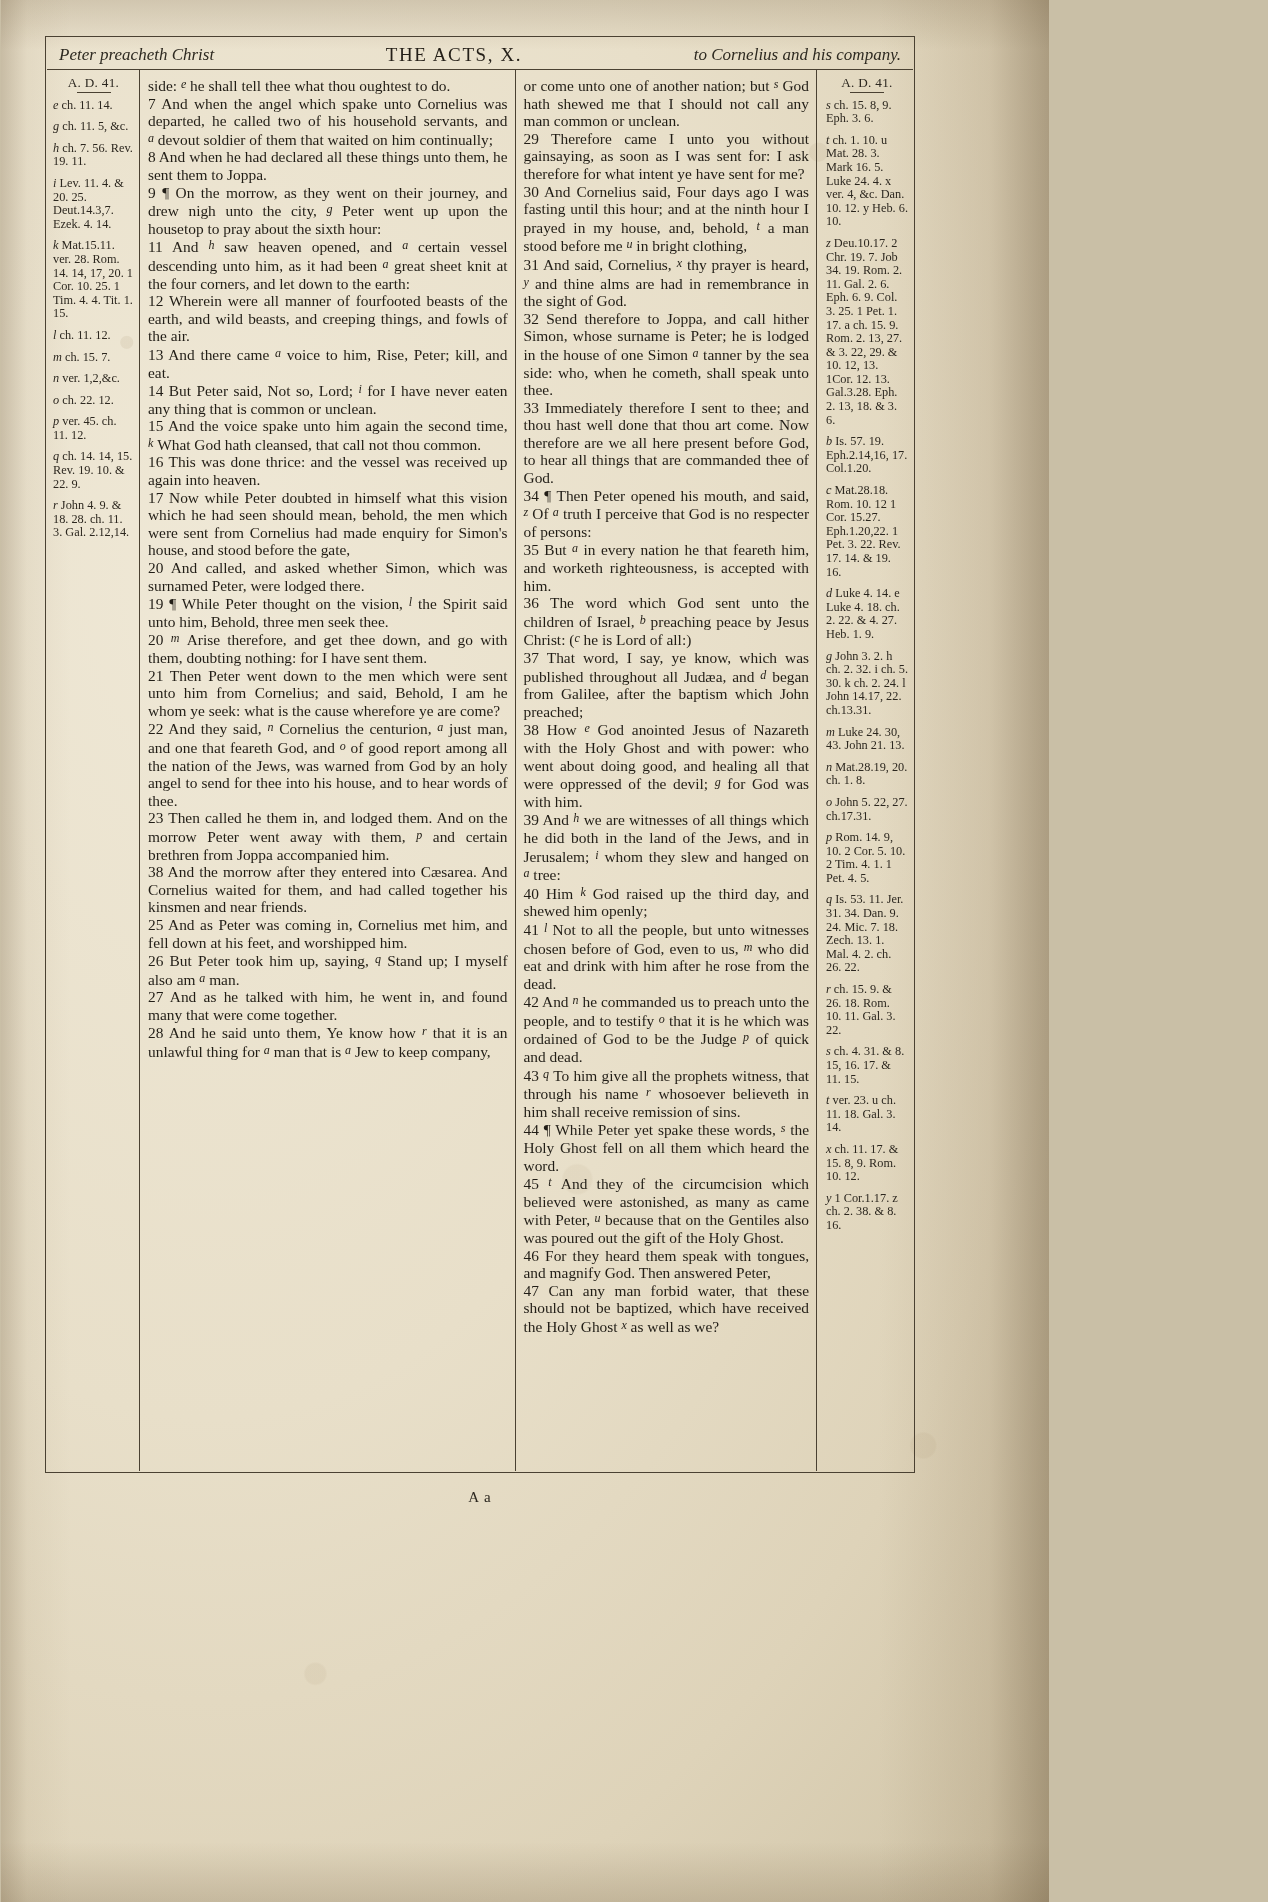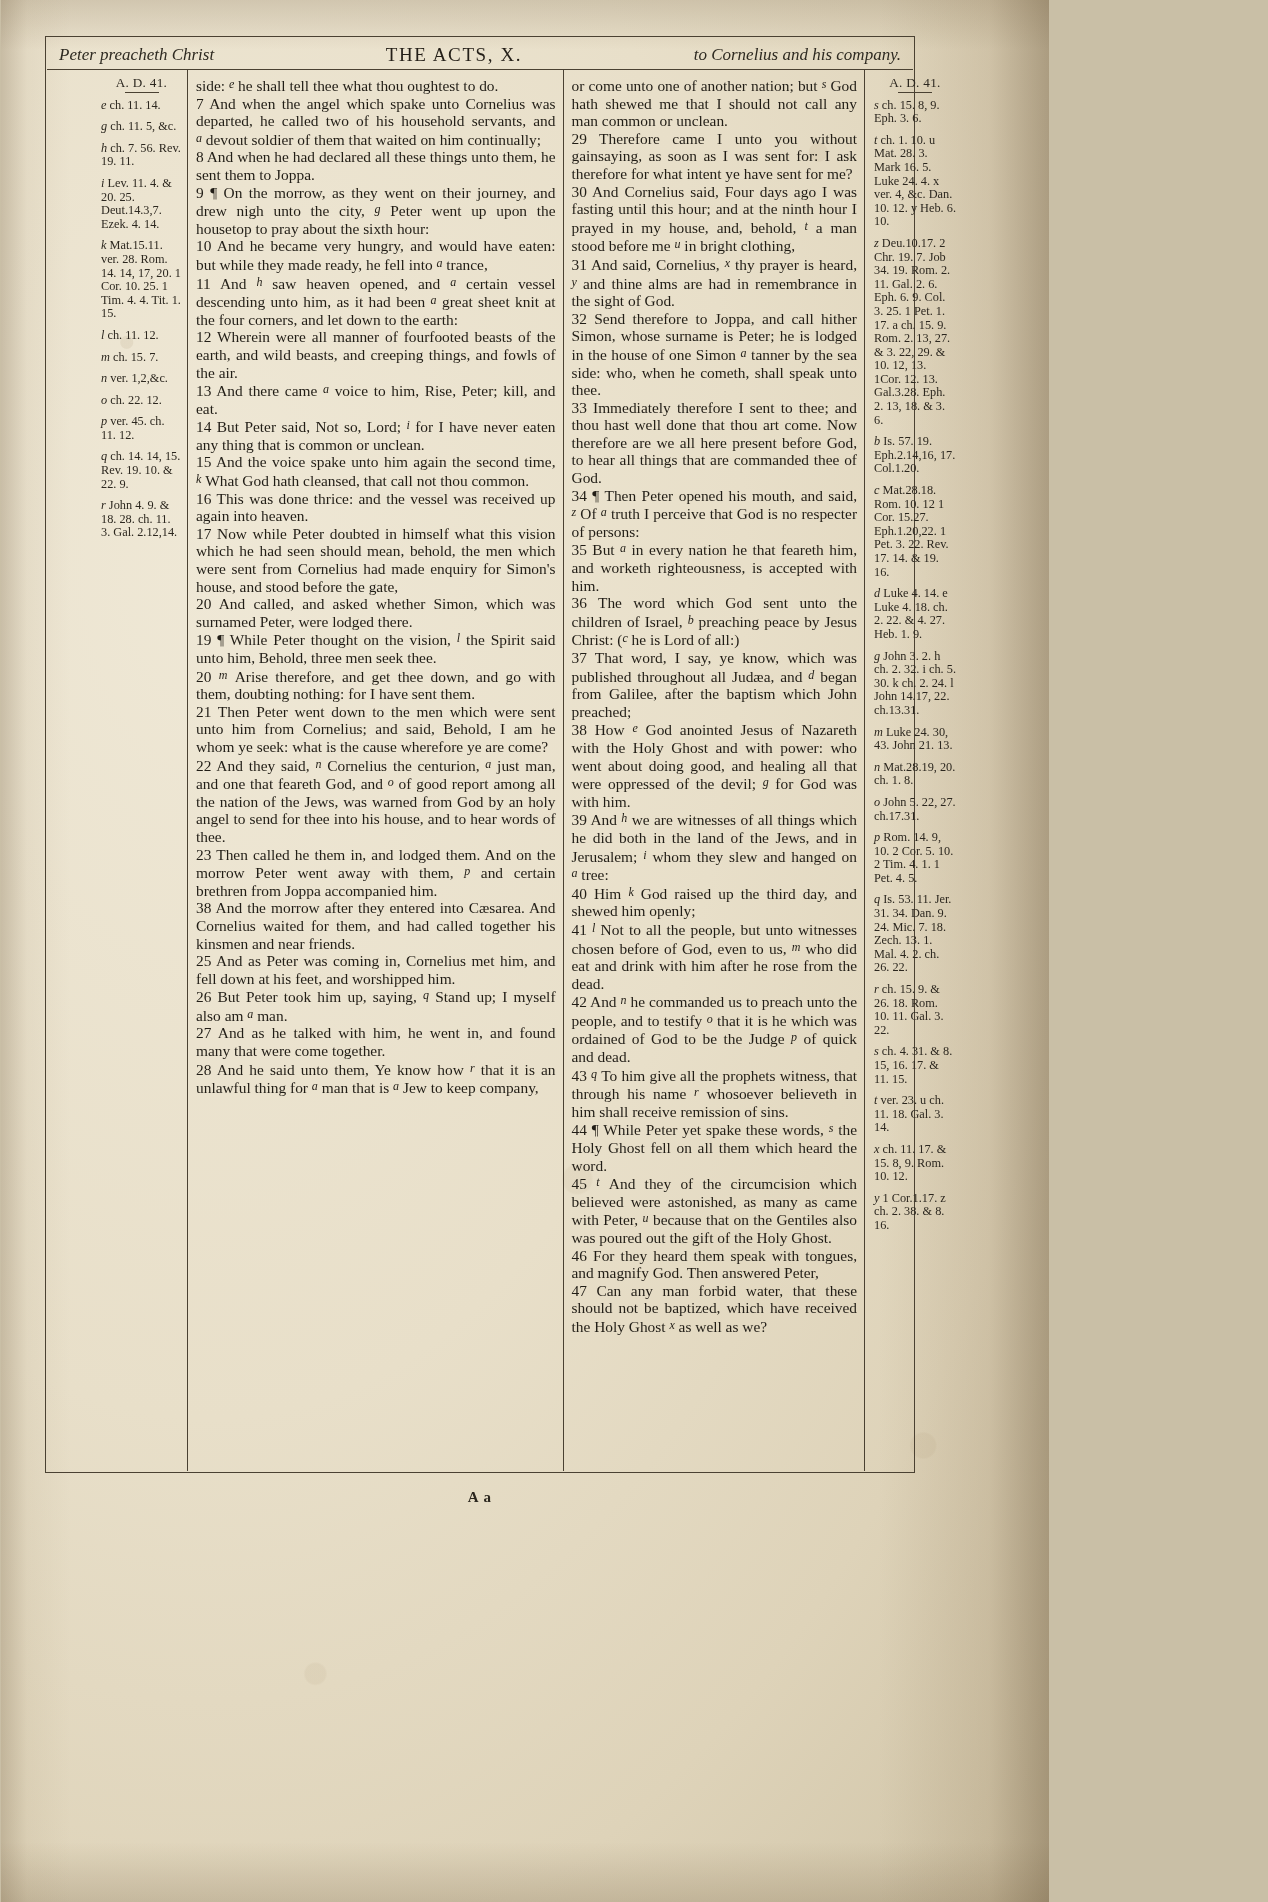--- a/index.html
+++ b/index.html
@@ -61,21 +61,20 @@
     font-size:19px;letter-spacing:1.6px;color:#241f18;font-weight:normal;
     font-family:"Liberation Serif", serif;
   }
 
   
   .body{
     position:absolute;
     left:46px;top:70px;
     width:866px;height:1401px;
     display:flex;
-    margin-left:48px;
   }
   .col-notes{
     width:92px;flex:0 0 92px;
     padding:6px 5px 0 6px;
     box-sizing:border-box;
     font-size:12.3px;line-height:13.6px;
     color:#2c271f;
   }
   .col-notes.right{width:96px;flex:0 0 96px;padding-left:9px;}
   .col-text{
@@ -101,21 +100,20 @@
   .note{margin-bottom:0px;}
   .note .it{font-style:italic;}
   .verse{text-indent:0;}
   .it{font-style:italic;}
   .sup{font-style:italic;font-size:12px;vertical-align:0.25em;}
   .footer{
     position:absolute;
     left:46px;top:1489px;width:866px;
     text-align:center;font-size:15px;color:#2b261e;
     letter-spacing:1px;
-    font-weight:bold;
   }
   .tcol p{margin:0;}
   .tcol{column-count:1;}
 </style>
 </head>
 <body>
 
 <div class="page">
   <div class="paper-texture"></div>
 
@@ -161,21 +159,20 @@
     </div>
 
     <div class="rule"></div>
 
     <div class="col-text">
       <div id="col-left" class="tcol">
           <p class="verse">side:  <span class="sup">e</span>&nbsp;he shall tell thee what thou oughtest to do.</p>
           <p class="verse">7 And when the angel which spake unto Cornelius was departed, he called two of his household servants, and <span class="sup">a</span>&nbsp;devout soldier of them that waited on him continually;</p>
           <p class="verse">8 And when he had declared all these things unto them, he sent them to Joppa.</p>
           <p class="verse">9 ¶ On the morrow, as they went on their journey, and drew nigh unto the city, <span class="sup">g</span>&nbsp;Peter went up upon the housetop to pray about the sixth hour:</p>
-          <p class="verse">10 And he became very hungry, and would have eaten: but while they made ready, he fell into <span class="sup">a</span>&nbsp;trance,</p>
           <p class="verse">11 And <span class="sup">h</span>&nbsp;saw heaven opened, and <span class="sup">a</span>&nbsp;certain vessel descending unto him, as it had been <span class="sup">a</span>&nbsp;great sheet knit at the four corners, and let down to the earth:</p>
           <p class="verse">12 Wherein were all manner of fourfooted beasts of the earth, and wild beasts, and creeping things, and fowls of the air.</p>
           <p class="verse">13 And there came <span class="sup">a</span>&nbsp;voice to him, Rise, Peter; kill, and eat.</p>
           <p class="verse">14 But Peter said, Not so, Lord; <span class="sup">i</span>&nbsp;for I have never eaten any thing that is common or unclean.</p>
           <p class="verse">15 And the voice spake unto him again the second time, <span class="sup">k</span>&nbsp;What God hath cleansed, that call not thou common.</p>
           <p class="verse">16 This was done thrice: and the vessel was received up again into heaven.</p>
           <p class="verse">17 Now while Peter doubted in himself what this vision which he had seen should mean, behold, the men which were sent from Cornelius had made enquiry for Simon's house, and stood before the gate,</p>
           <p class="verse">20 And called, and asked whether Simon, which was surnamed Peter, were lodged there.</p>
           <p class="verse">19 ¶ While Peter thought on the vision, <span class="sup">l</span>&nbsp;the Spirit said unto him, Behold, three men seek thee.</p>
           <p class="verse">20 <span class="sup">m</span>&nbsp;Arise therefore, and get thee down, and go with them, doubting nothing: for I have sent them.</p>

